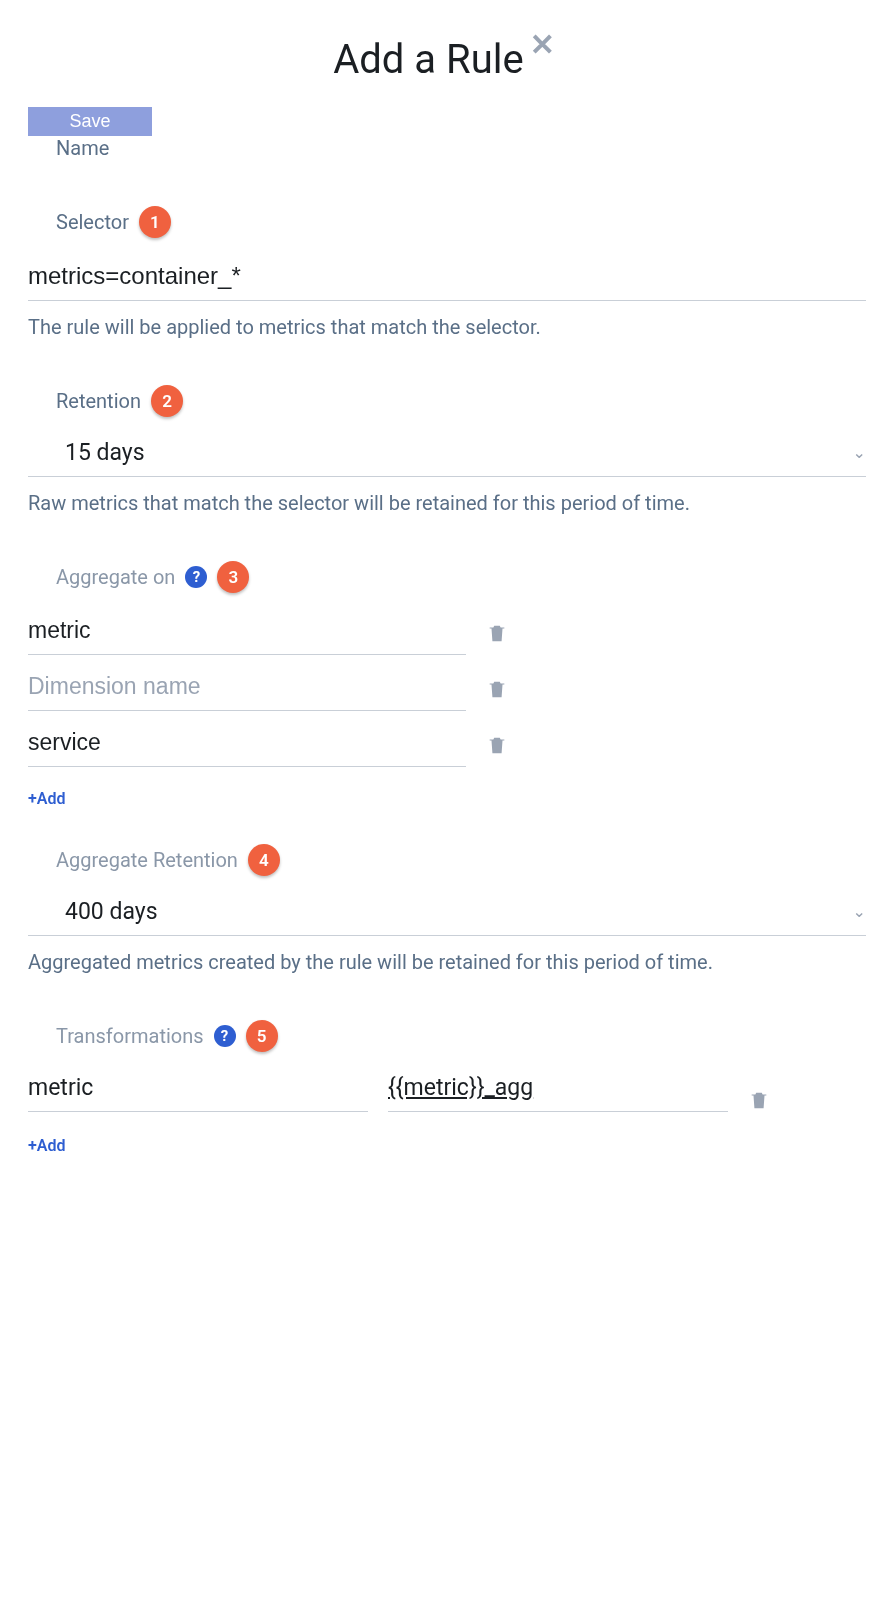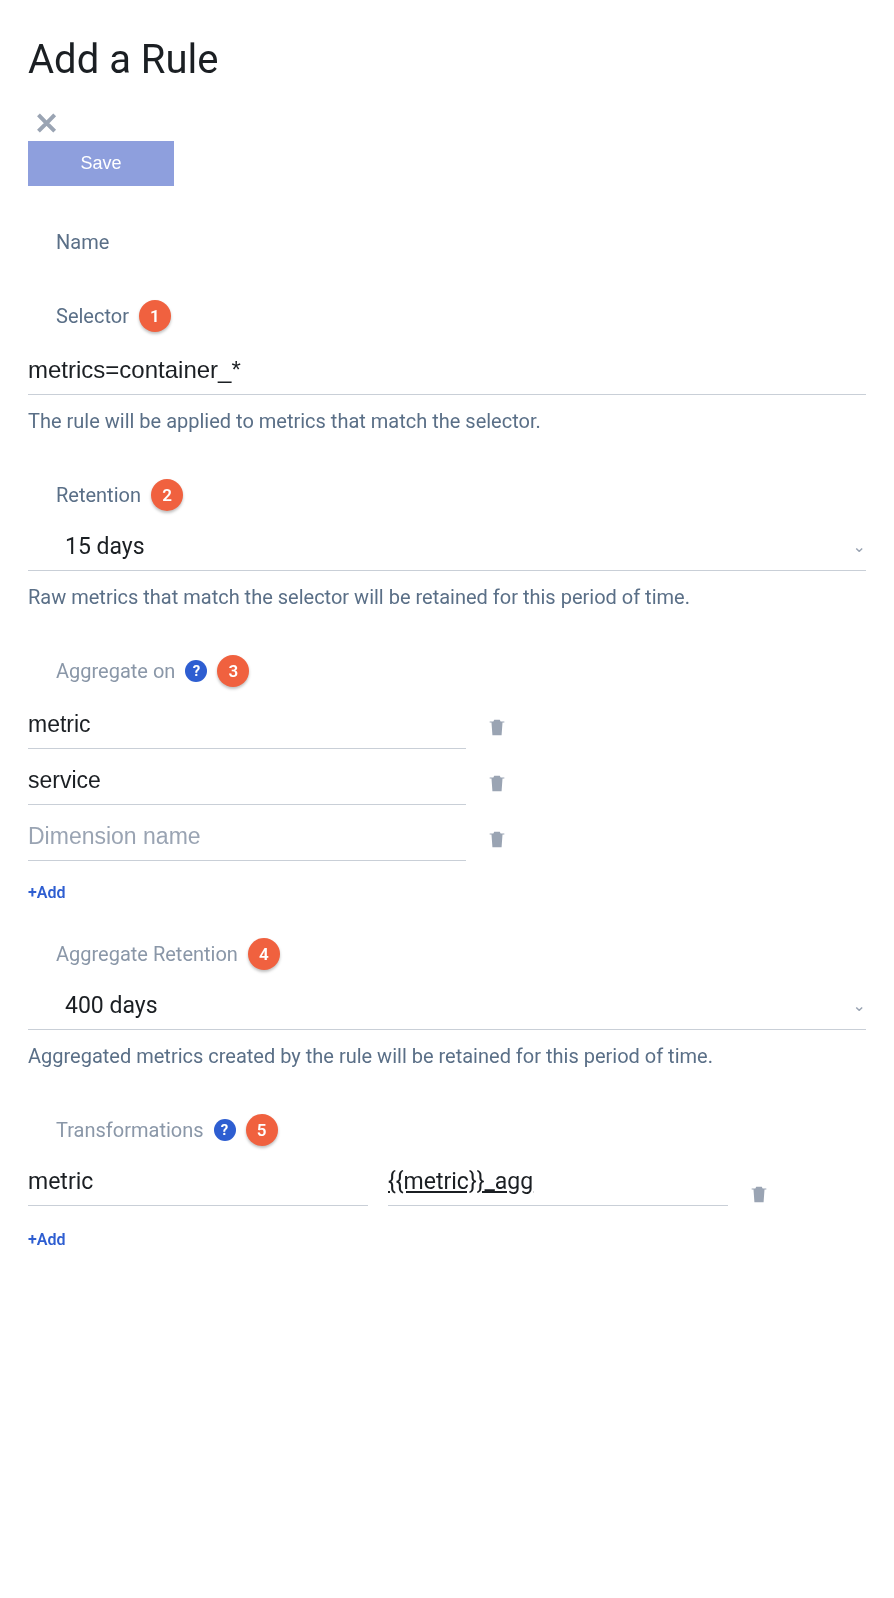--- a/index.html
+++ b/index.html
@@ -8,46 +8,44 @@
     font-family: -apple-system, BlinkMacSystemFont, "Segoe UI", Roboto, Helvetica, Arial, sans-serif;
     background: #fff;
     color: #1b1f23;
     width: 894px;
     padding: 28px 28px 60px 28px;
   }
   .header-row {
     display: flex;
     justify-content: center;
     align-items: flex-start;
-    flex-direction: column;
   }
   .title {
     font-size: 40px;
     font-weight: 400;
     margin: 8px 0 24px 0;
     color: #1b1f23;
   }
   .close-btn {
     font-size: 30px;
     color: #9aa4b3;
     font-weight: 700;
     cursor: pointer;
     line-height: 1;
     padding: 2px 6px;
   }
   .save-btn {
     background: #8e9fdd;
     color: #fff;
     border: none;
     font-size: 18px;
-    padding: 12px 0;
-    width: 146px;
+    padding: 4px 0;
+    width: 124px;
     text-align: center;
     cursor: pointer;
-    margin-bottom: 44px;
   }
   .field-label {
     color: #5a6f87;
     font-size: 20px;
     margin-bottom: 18px;
     display: flex;
     align-items: center;
     gap: 10px;
     margin-left: 28px;
   }
@@ -204,29 +202,29 @@
 
   <div class="agg-row">
     <input class="text-input" value="metric" style="">
     <span class="trash">
       <svg viewBox="0 0 24 24">
           <path d="M6 7h12l-1 14H7L6 7zm3-3h6l1 2H8l1-2zM4 6h16v1H4z"></path>
         </svg>
     </span>
   </div>
   <div class="agg-row">
+    <input class="text-input" placeholder="Dimension name" style="">
+    <span class="trash">
+      <svg viewBox="0 0 24 24">
+          <path d="M6 7h12l-1 14H7L6 7zm3-3h6l1 2H8l1-2zM4 6h16v1H4z"></path>
+        </svg>
+    </span>
+  </div>
+  <div class="agg-row">
     <input class="text-input" value="service" style="">
-    <span class="trash">
-      <svg viewBox="0 0 24 24">
-          <path d="M6 7h12l-1 14H7L6 7zm3-3h6l1 2H8l1-2zM4 6h16v1H4z"></path>
-        </svg>
-    </span>
-  </div>
-  <div class="agg-row">
-    <input class="text-input" placeholder="Dimension name" style="">
     <span class="trash">
       <svg viewBox="0 0 24 24">
           <path d="M6 7h12l-1 14H7L6 7zm3-3h6l1 2H8l1-2zM4 6h16v1H4z"></path>
         </svg>
     </span>
   </div>
   <span class="add-link">+Add</span>
 </div>
 
 

